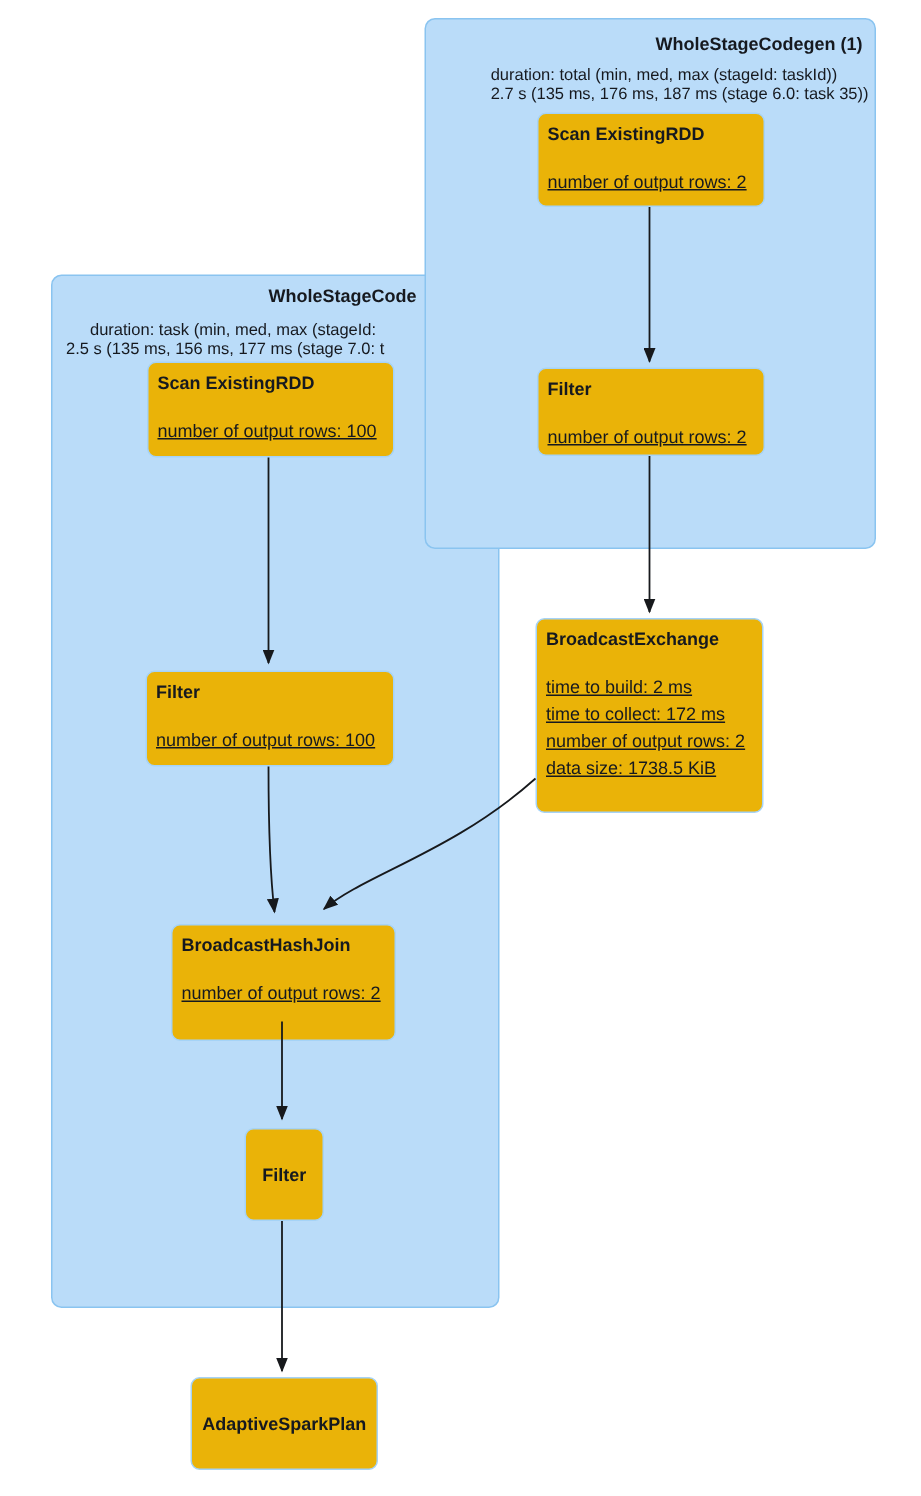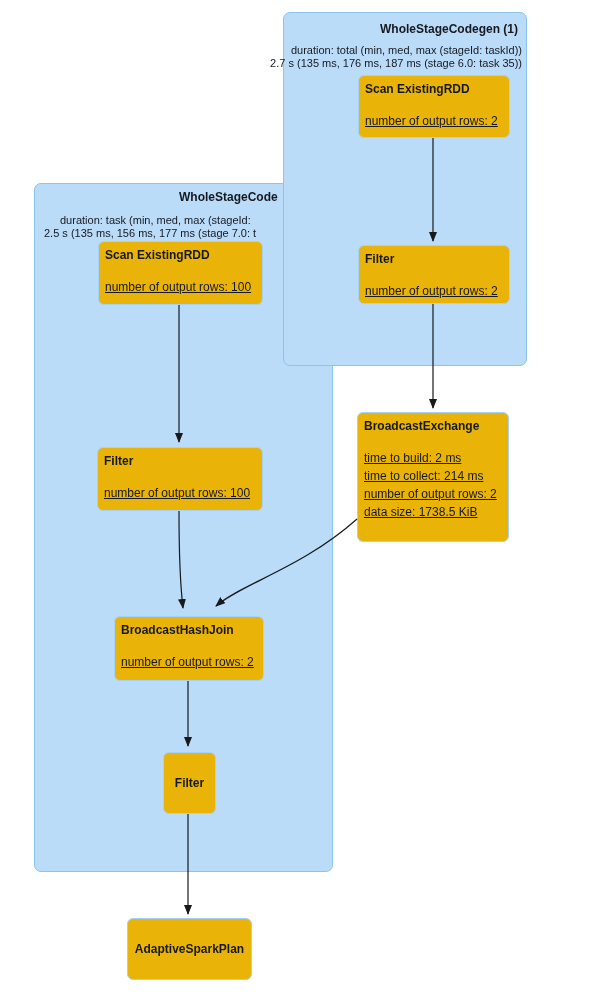--- a/index.html
+++ b/index.html
@@ -86,35 +86,35 @@
       </div>
     </div>
 
     <div class="node" style="left:62px; top:263px; width:166px; height:64px;">
       <div class="node-title">Filter</div>
       <div class="node-metrics">
         <div class="metric">number of output rows: 100</div>
       </div>
     </div>
 
-    <div class="node" style="left:79px; top:432px; width:150px; height:65px;">
+    <div class="node" style="left:79px; top:432px; width:150px; height:78px;">
       <div class="node-title">BroadcastHashJoin</div>
       <div class="node-metrics">
         <div class="metric">number of output rows: 2</div>
       </div>
     </div>
 
     <div class="node node-center" style="left:128px; top:568px; width:53px; height:62px;">
       <div class="node-title">Filter</div>
     </div>
   </div>
 
-  <div class="cluster" style="left:283px; top:12px; width:244px; height:354px;padding-left:20px;">
+  <div class="cluster" style="left:283px; top:12px; width:301px; height:354px;padding-left:20px;">
     <div class="cluster-title" style="right:8px; top:9px;">WholeStageCodegen (1)</div>
-    <div class="cluster-duration" style="right:4px; top:31px; text-align:right;">
+    <div class="cluster-duration" style="right:4px; top:31px; text-align:left;">
       <div>duration: total (min, med, max (stageId: taskId))</div>
       <div>2.7 s (135 ms, 176 ms, 187 ms (stage 6.0: task 35))</div>
     </div>
 
     <div class="node" style="left:74px; top:62px; width:152px; height:63px;">
       <div class="node-title">Scan ExistingRDD</div>
       <div class="node-metrics">
         <div class="metric">number of output rows: 2</div>
       </div>
     </div>
@@ -124,21 +124,21 @@
       <div class="node-metrics">
         <div class="metric">number of output rows: 2</div>
       </div>
     </div>
   </div>
 
   <div class="node" style="left:357px; top:412px; width:152px; height:130px; z-index:5;">
     <div class="node-title">BroadcastExchange</div>
     <div class="node-metrics">
       <div class="metric">time to build: 2 ms</div>
-      <div class="metric">time to collect: 214 ms</div>
+      <div class="metric">time to collect: 172 ms</div>
       <div class="metric">number of output rows: 2</div>
       <div class="metric">data size: 1738.5 KiB</div>
     </div>
   </div>
 
   <div class="node node-center" style="left:127px; top:918px; width:125px; height:62px;">
     <div class="node-title">AdaptiveSparkPlan</div>
   </div>
 
   <svg id="edges" width="614" height="997" viewBox="0 0 614 997">

